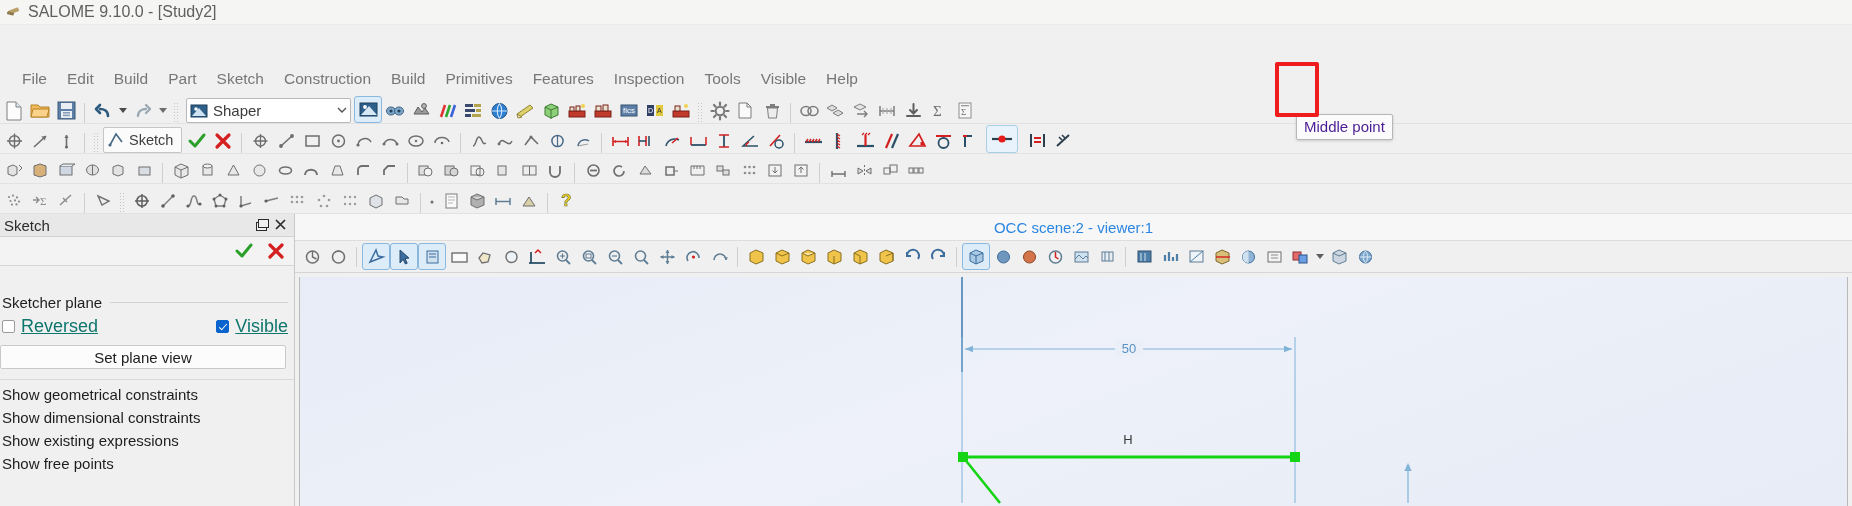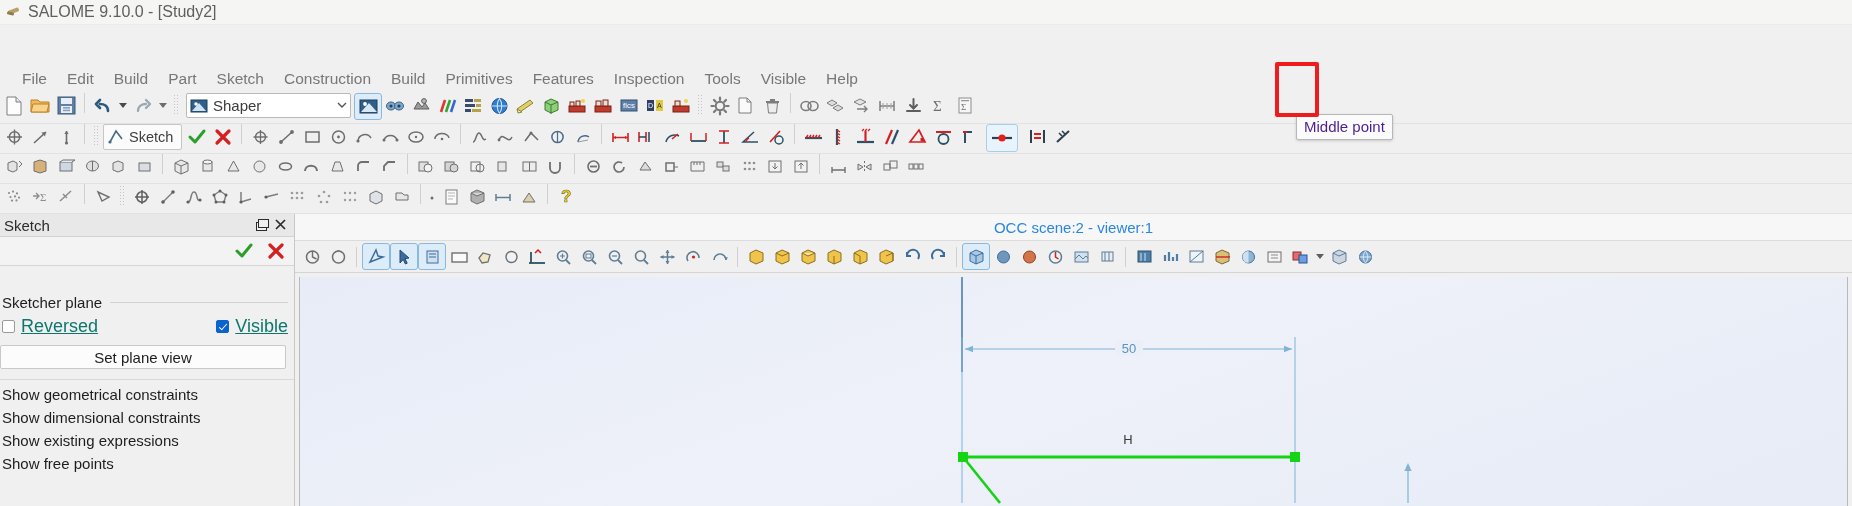--- a/index.html
+++ b/index.html
@@ -20,21 +20,21 @@
   .titlebar .tlogo:after{content:"";position:absolute;left:1px;top:7px;width:7px;height:3px;
       background:#8e7b4f;transform:rotate(14deg);border-radius:1px;}
   .title-text{font-size:16px;color:#5f5f5f;}
 
   
   .menubar{height:28px;background:#f0f0f0;display:flex;align-items:center;padding-left:20px;margin-top:40px;}
   .menu-item{padding:3px 10px;font-size:15.5px;color:#777;white-space:nowrap;cursor:default;}
   .menu-item:first-child{padding-left:2px;}
 
   
-  .tb{display:flex;align-items:flex-start;background:#f0f0f0;height:29px;
+  .tb{display:flex;align-items:flex-end;background:#f0f0f0;height:29px;
       border-bottom:1px solid #e2e2e2;padding-left:1px;}
   .tb.r1{height:30px;}
   .grip{width:8px;height:22px;flex:none;margin:0 3px 0 2px;
         background-image:radial-gradient(#bdbdbd 1px,transparent 1px);
         background-size:3px 3px;background-position:1px 1px;opacity:.85;}
   .sep{width:1px;height:20px;background:#cfcfcf;margin:0 5px;flex:none;}
   .btn{width:26px;height:25px;display:flex;align-items:center;justify-content:center;
        flex:none;position:relative;}
   .btn.sel{background:#dcedf9;border:1px solid #8bb8de;border-radius:3px;}
   .btn.hov{background:#e8f3fb;border:1px solid #a8cfe8;border-radius:3px;}

